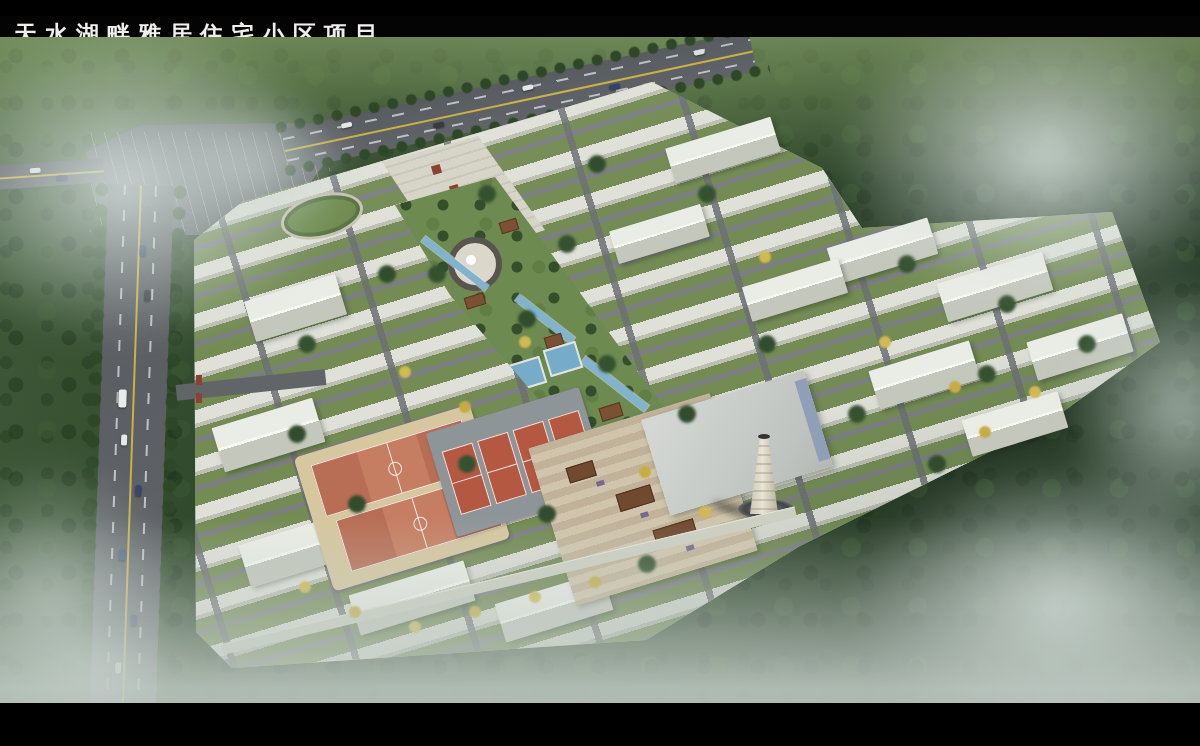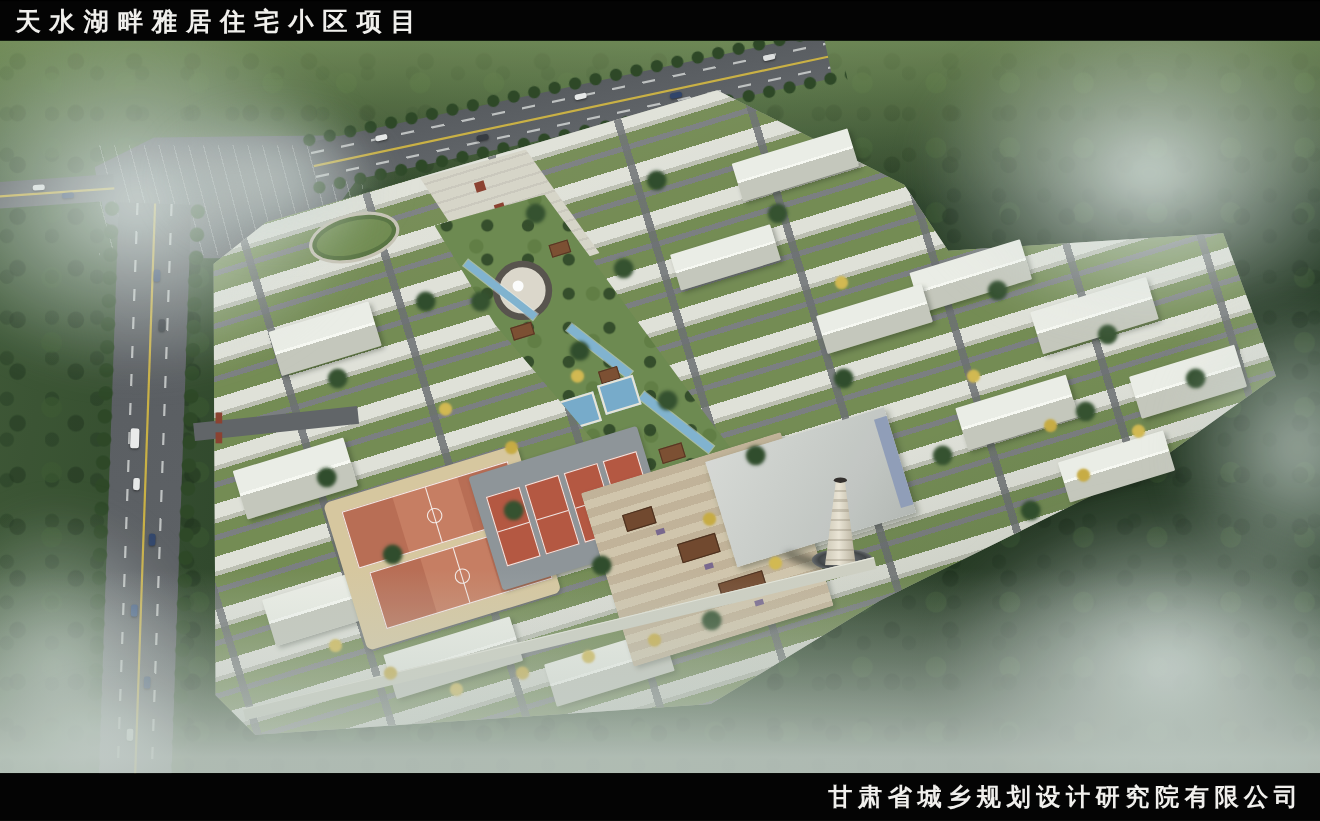--- a/index.html
+++ b/index.html
@@ -1,20 +1,20 @@
 <!DOCTYPE html>
 <html><head>
 <meta charset="utf-8">
 <style>
   html,body{margin:0;padding:0;background:#000;}
   .page{position:relative;width:1200px;height:746px;overflow:hidden;background:#000;
         font-family:"Liberation Serif", serif;}
   
   .bar{position:absolute;left:0;width:1200px;background:#040404;color:#f0efec;display:flex;align-items:center;}
-  .bar-top{top:1px;height:37px;}
+  .bar-top{top:16px;height:37px;}
   .bar-top .t{margin-left:14px;font-size:23px;font-weight:700;letter-spacing:8px;white-space:nowrap;}
   .bar-bottom{top:703px;height:43px;justify-content:flex-end;}
   .bar-bottom .t{margin-right:15px;font-size:22px;font-weight:600;letter-spacing:5px;white-space:nowrap;}
   
   .render{position:absolute;left:0;top:37px;width:1200px;height:666px;overflow:hidden;background:#24391f;}
   .abs{position:absolute;}
   .forest-base{inset:0;background:linear-gradient(100deg,#3a5531 0%,#263d21 28%,#2d4728 52%,#1d301b 78%,#243a24 100%);}
   .canopy{inset:0;opacity:.55;background-image:
       radial-gradient(circle at 30% 40%, rgba(8,24,8,.55) 0 7px, transparent 8px),
       radial-gradient(circle at 70% 65%, rgba(60,95,45,.5) 0 9px, transparent 10px),
@@ -267,17 +267,14 @@
     <div class="abs mist m1" style="left:830px;top:-30px;width:430px;height:300px;"></div>
     <div class="abs mist m2" style="left:1060px;top:230px;width:240px;height:280px;"></div>
     <div class="abs mist m1" style="left:850px;top:420px;width:420px;height:300px;"></div>
     <div class="abs mist m2" style="left:-70px;top:420px;width:250px;height:300px;"></div>
     <div class="abs mist m2" style="left:140px;top:60px;width:220px;height:130px;"></div>
     <div class="abs mist m2" style="left:20px;top:590px;width:150px;height:90px;"></div>
     <div class="abs mist-bottom"></div>
     <div class="abs haze"></div>
   </div>
 
-  <div class="bar bar-bottom">
-    <span class="t">甘肃省城乡规划设计研究院有限公司</span>
-  </div>
 
 </div>
 
 </body></html>

